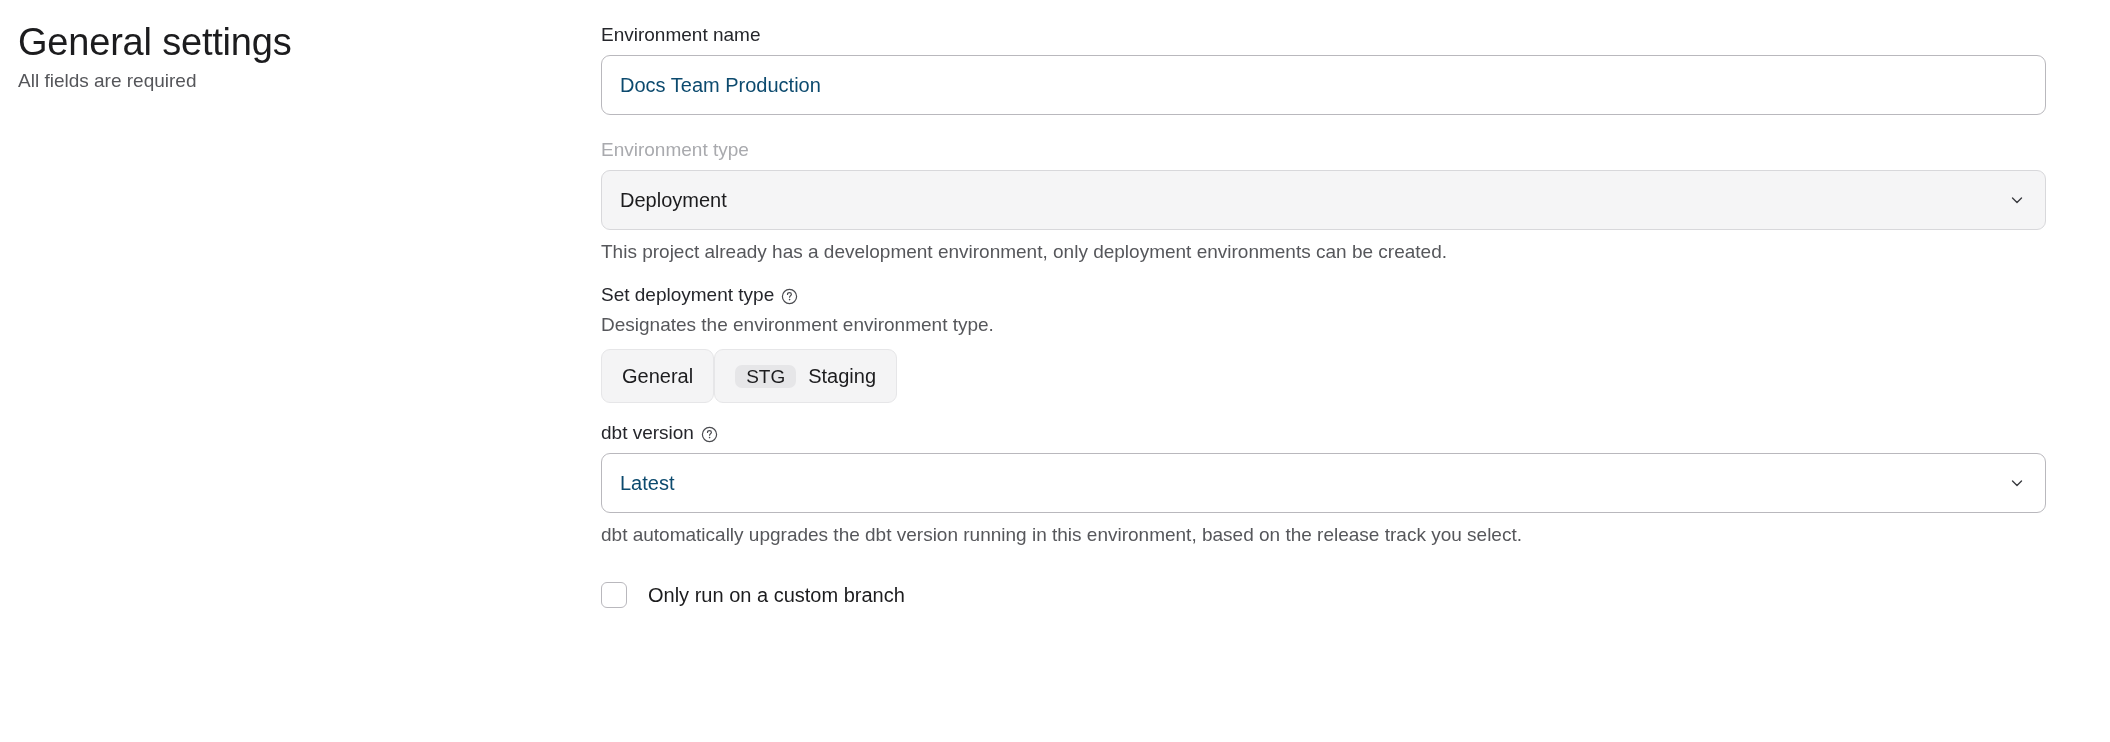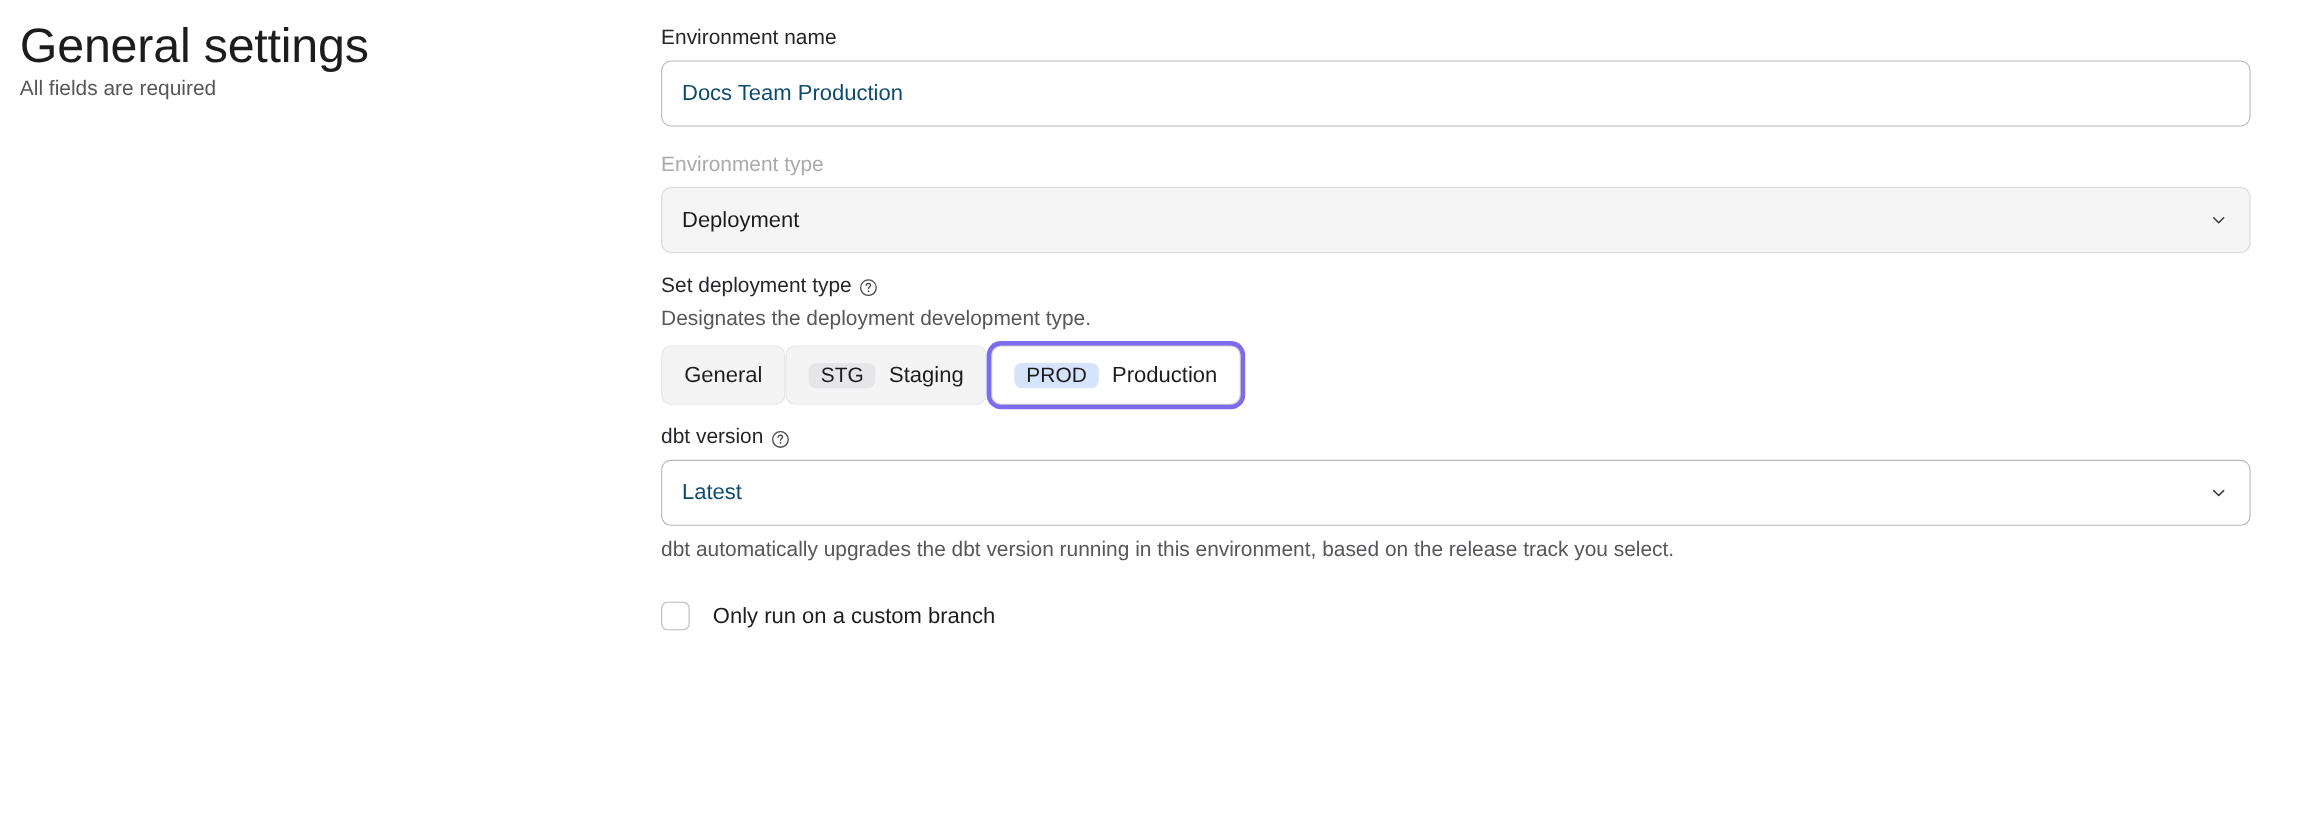--- a/index.html
+++ b/index.html
@@ -20,21 +20,21 @@
   }
 
   
   .left-col {
     position: absolute;
     left: 18px;
     top: 22px;
     width: 560px;
   }
   .page-title {
-    font-size: 44px;
+    font-size: 38px;
     font-weight: 400;
     color: #1c1c1e;
     letter-spacing: -0.2px;
     line-height: 40px;
   }
   .page-subtitle {
     margin-top: 6px;
     font-size: 19px;
     font-weight: 400;
     color: #55565a;
@@ -224,52 +224,49 @@
     <div class="field">
       <div class="field-label muted">Environment type</div>
       <div class="control disabled">
         <span class="control-value">Deployment</span>
         <span class="chevron">
           <svg width="18" height="18" viewBox="0 0 18 18" fill="none">
             <path d="M4.5 7 L9 11.5 L13.5 7" stroke="#3b3c40" stroke-width="1.4" stroke-linecap="round" stroke-linejoin="round"></path>
           </svg>
         </span>
       </div>
+      <div class="help-text">This project already has a development environment, only deployment environments can be created.</div>
     </div>
 
     <div class="spacer-18"></div>
 
     <div class="field">
       <div class="field-label strong">
         <span>Set deployment type</span>
         <span class="help-icon">
           <svg width="17" height="17" viewBox="0 0 17 17" fill="none">
             <circle cx="8.5" cy="8.5" r="7.1" stroke="#4a4b50" stroke-width="1.2"></circle>
             <path d="M6.5 6.4 C6.5 5.3 7.4 4.7 8.5 4.7 C9.6 4.7 10.4 5.4 10.4 6.4 C10.4 7.6 8.6 7.8 8.6 9.2" stroke="#4a4b50" stroke-width="1.2" stroke-linecap="round" fill="none"></path>
             <circle cx="8.6" cy="11.6" r="0.82" fill="#4a4b50"></circle>
           </svg>
         </span>
       </div>
-      <div class="sub-text">Designates the deployment development type.</div>
+      <div class="sub-text">Designates the environment environment type.</div>
 
       <div class="seg-group">
 
         <div class="seg-btn">
           <span class="seg-label">General</span>
         </div>
 
         <div class="seg-btn">
           <span class="seg-badge">STG</span>
           <span class="seg-label">Staging</span>
         </div>
 
-        <div class="seg-btn selected">
-          <span class="seg-badge prod">PROD</span>
-          <span class="seg-label">Production</span>
-        </div>
 
       </div>
     </div>
 
     <div class="spacer-18"></div>
 
     <div class="field">
       <div class="field-label strong">
         <span>dbt version</span>
         <span class="help-icon">

